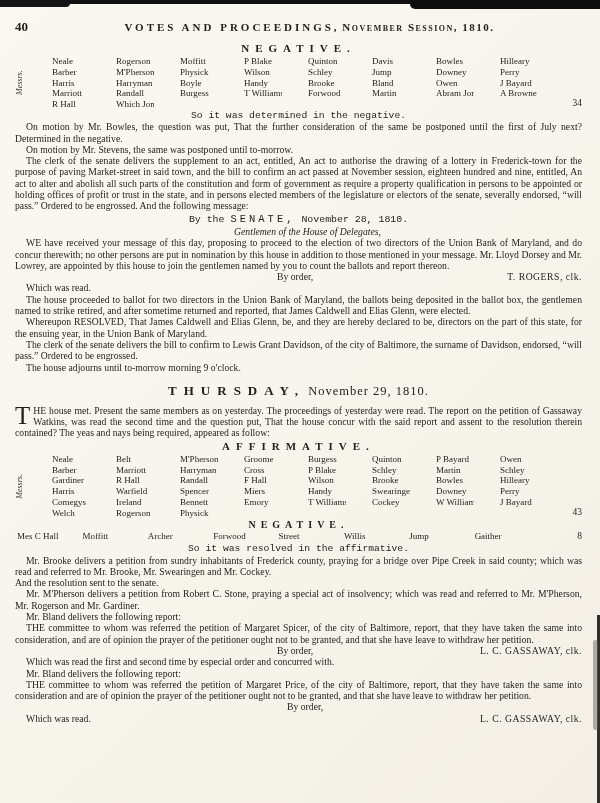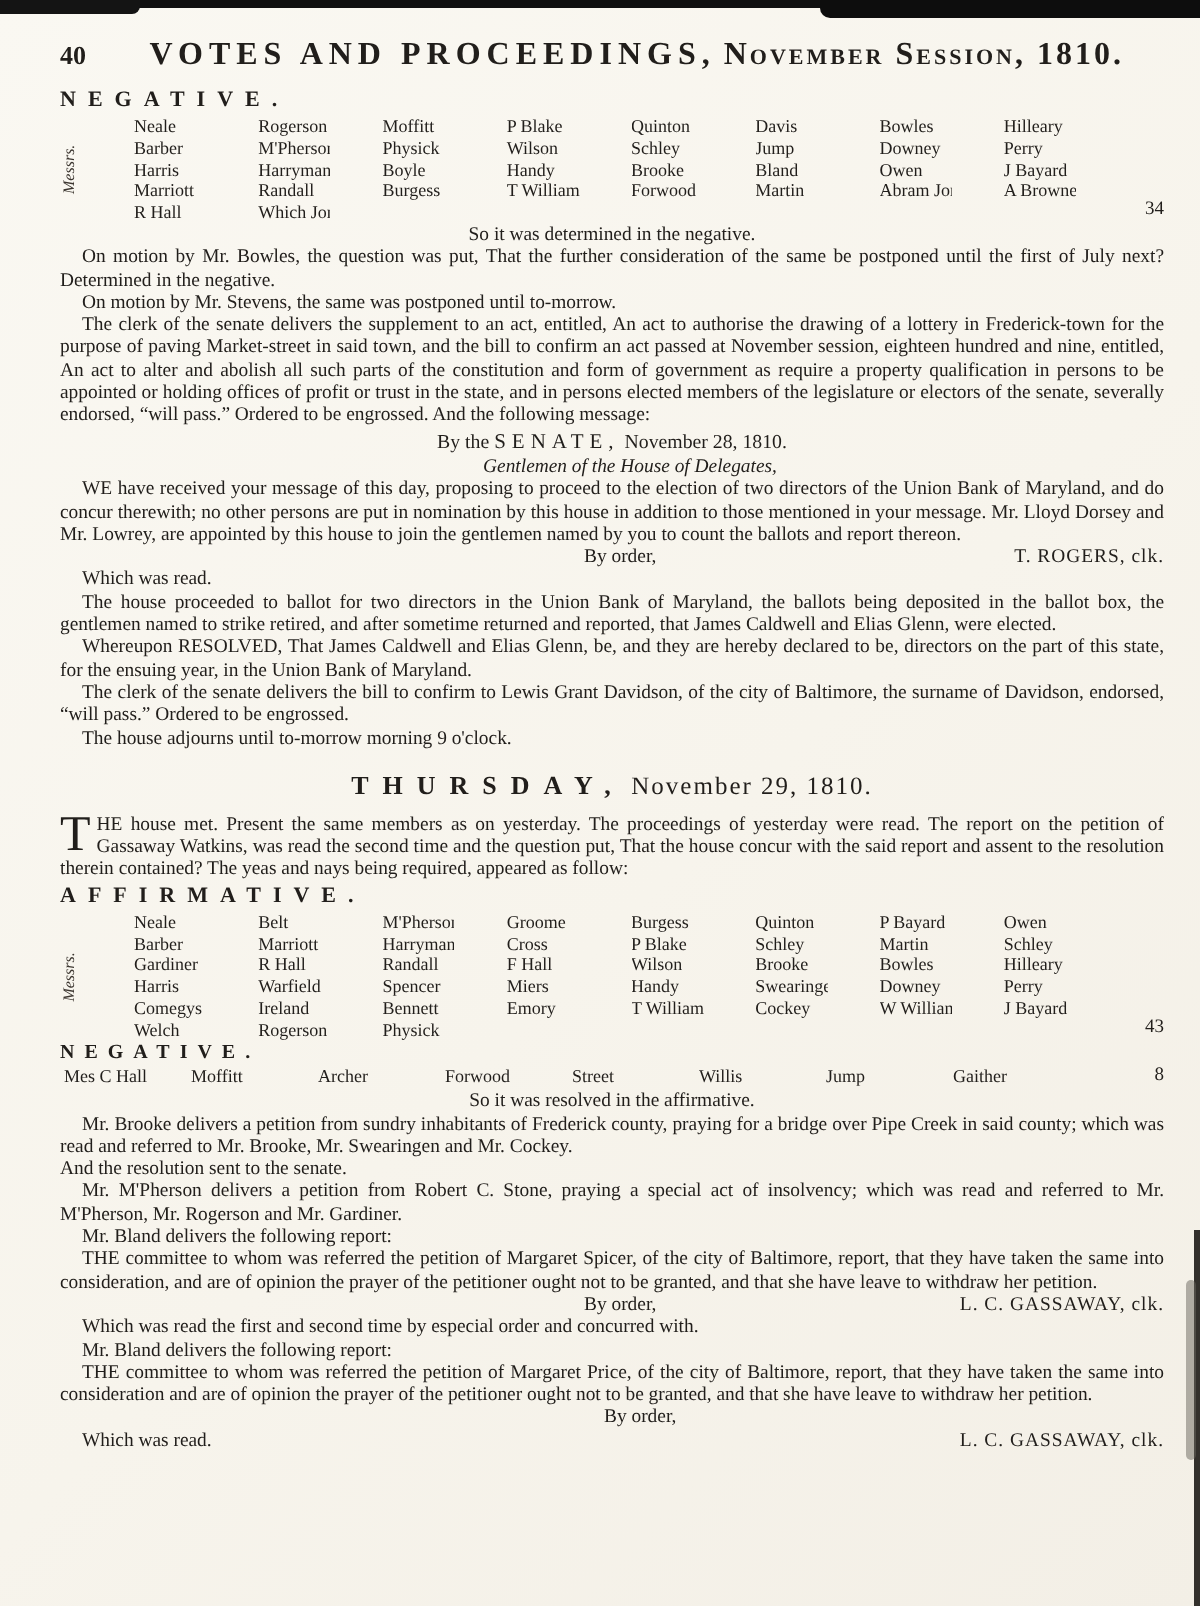--- a/index.html
+++ b/index.html
@@ -10,41 +10,41 @@
     background: linear-gradient(135deg, #faf8f2 0%, #f7f4ec 55%, #f3efe6 100%);
     overflow: hidden; color: #211e1b;
     font-family: "Liberation Serif", serif;
   }
   .scan-top { position: absolute; top: 0; left: 0; width: 100%; height: 4px; background: #101010; }
   .scan-top-right { position: absolute; top: 0; right: 0; width: 190px; height: 9px; background: #0d0d0d; border-radius: 0 0 0 5px; }
   .scan-top-left { position: absolute; top: 0; left: 0; width: 70px; height: 7px; background: #141414; border-radius: 0 0 4px 0; }
   .scan-right { position: absolute; top: 615px; right: 0; width: 3px; height: 188px; background: #33302c; }
   .scan-right-smudge { position: absolute; top: 640px; right: 2px; width: 5px; height: 90px; background: #6a655e; opacity: .5; border-radius: 3px; }
 
-  .content { position: absolute; inset: 0; padding: 19px 18px 6px 15px; margin-left: 15px; }
+  .content { position: absolute; inset: 0; padding: 19px 18px 6px 15px; }
 
   .masthead { display: flex; align-items: baseline; margin-bottom: 7px; }
   .pagenum { font-weight: bold; font-size: 13px; width: 42px; }
   .pagenum-spacer { width: 20px; }
-  .title { flex: 1; text-align: right; font-weight: bold; font-size: 16px; white-space: nowrap; }
+  .title { flex: 1; text-align: center; font-weight: bold; font-size: 11px; white-space: nowrap; }
   .title .main { letter-spacing: 3px; }
   .title .sub  { letter-spacing: 1.5px; font-variant: small-caps; }
 
-  .vote-heading { text-align: left; font-size: 11px; font-weight: bold; letter-spacing: 6px; margin: 1px 0 2px; }
+  .vote-heading { text-align: center; font-size: 11px; font-weight: bold; letter-spacing: 6px; margin: 1px 0 2px; }
   .vote-heading.small { font-size: 10px; letter-spacing: 5px; margin: 1px 0 1px; }
 
   .vote-table { display: flex; font-size: 9px; line-height: 10.8px; gap: 24px; }
   .messrs { width: 11px; writing-mode: vertical-rl; transform: rotate(180deg); font-size: 8px; font-style: italic; color: #3c3630; text-align: center; }
   .vote-col { flex: 1; padding-left: 2px; min-width: 0; }
   .vote-name, .vote-cell { white-space: nowrap; overflow: hidden; }
   .vote-count { width: 20px; text-align: right; align-self: flex-end; font-size: 9.5px; padding-bottom: 1px; }
   .vote-row { flex: 1; display: flex; }
   .vote-cell { flex: 1; padding-left: 2px; }
 
-  .center-line { text-align: center; font-size: 9.7px; line-height: 11.3px; }
+  .center-line { text-align: center; font-size: 9.7px; line-height: 11.3px; font-family: Liberation Mono, monospace; }
 
   .para { margin: 0; font-size: 9.7px; line-height: 11.3px; text-align: justify; text-indent: 11px; }
   .para.noindent { text-indent: 0; }
 
   .senate-line { margin: 2px 0 1px; font-size: 9.9px; }
   .senate-line .spaced { letter-spacing: 3px; font-size: 10.5px; }
 
   .salutation { font-style: italic; text-indent: 18px; text-align: center; }
 
   .byorder { display: flex; font-size: 9.7px; line-height: 11.3px; }

